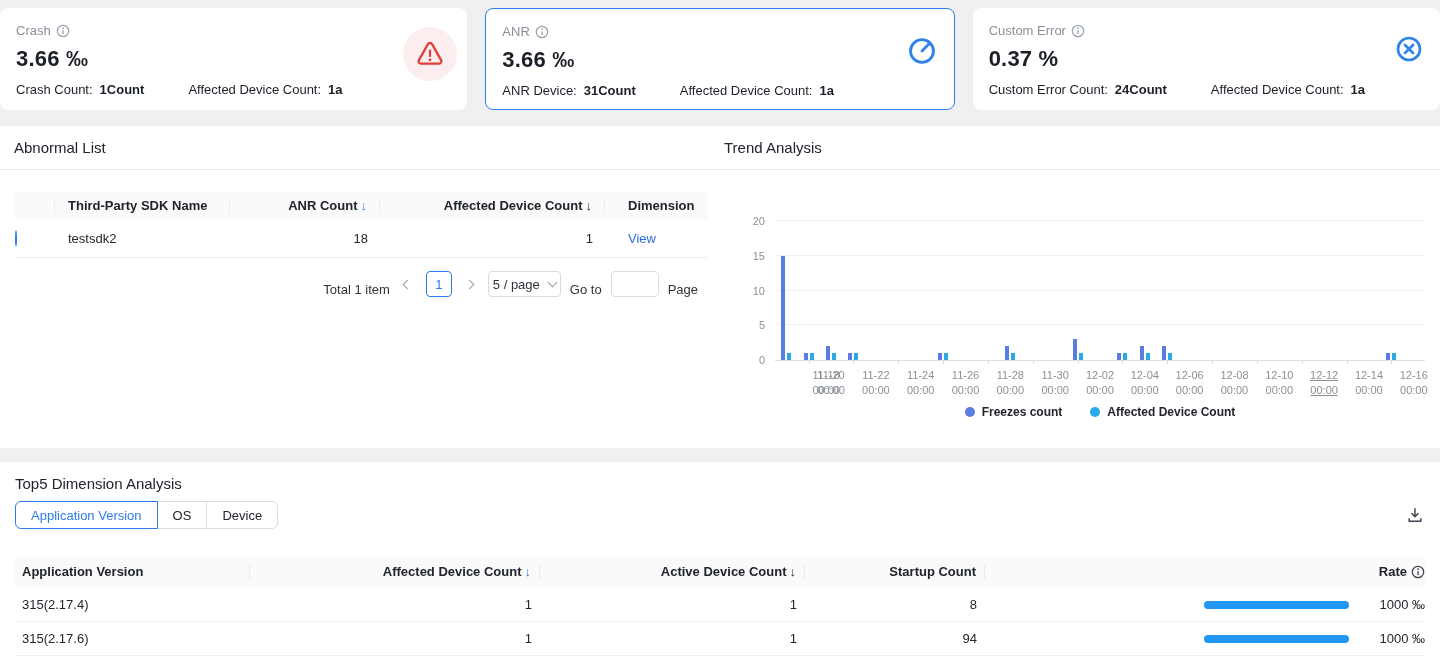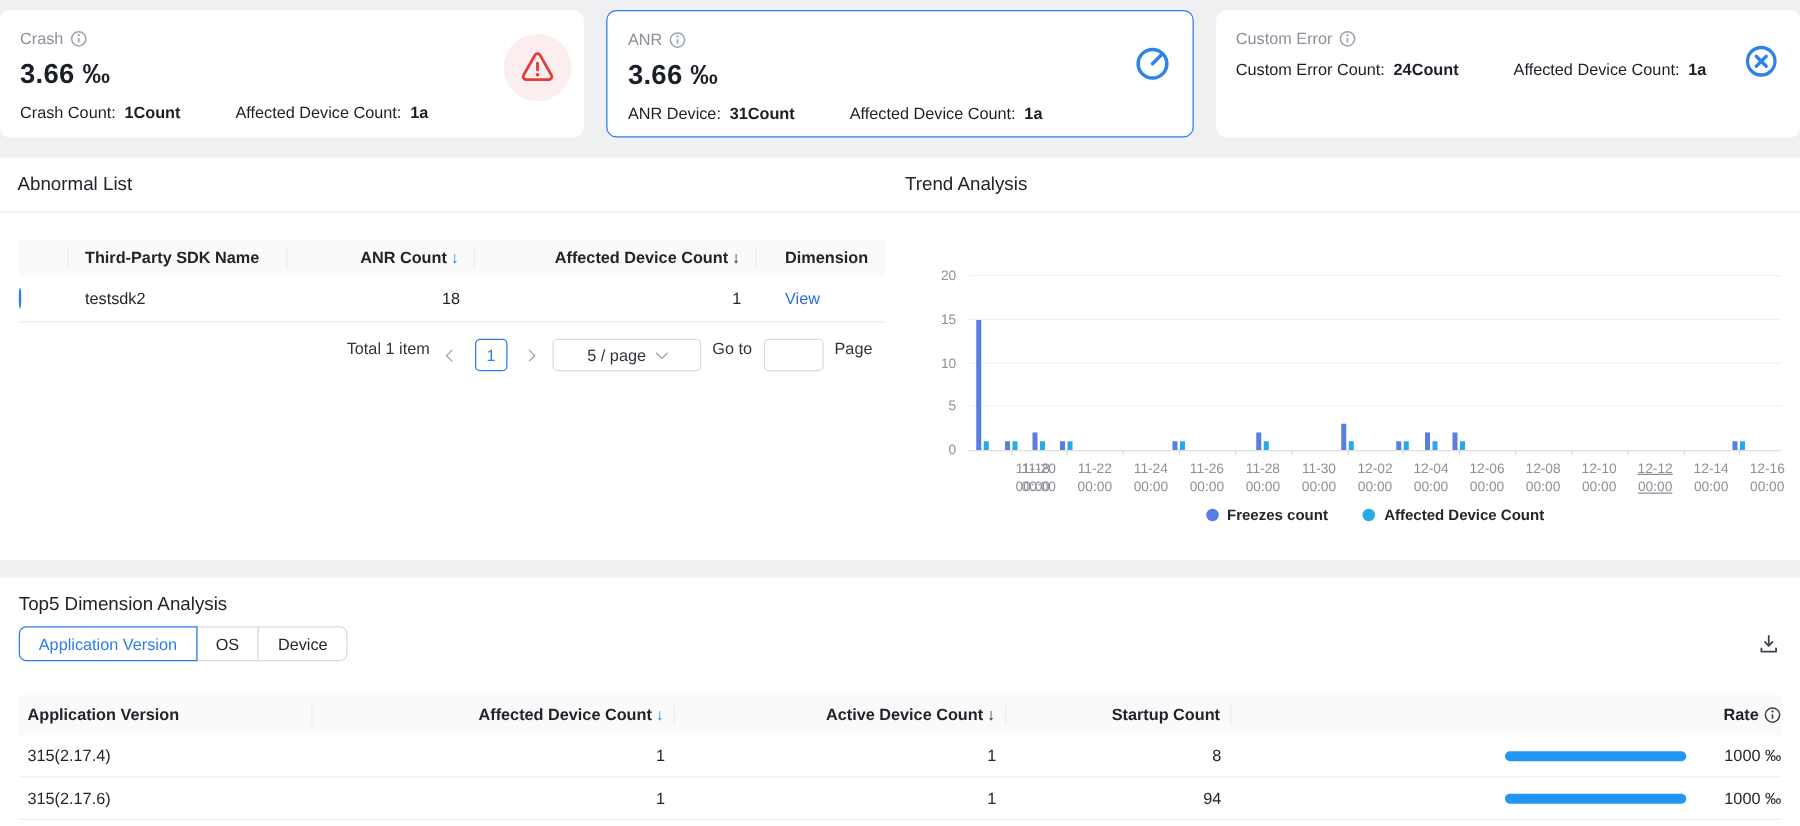--- a/index.html
+++ b/index.html
@@ -34,28 +34,28 @@
   .al-row { height:38px; border-bottom:1px solid #eceef2; }
   .cell-name { padding-left:13px; }
   .cell-num { text-align:right; padding-right:12px; }
   .cell-op { padding-left:23px; }
   .sort-arrow { font-size:13px; margin-left:3px; }
   .sort-active { color:var(--accent-blue,#2E7CE8); }
   .sort-inactive { color:#23262d; }
   .radio { width:15px; height:15px; border-radius:50%; border:1px solid var(--accent-blue,#2E7CE8); position:relative; margin:0 auto; background:#fff; }
   .radio::after { content:""; position:absolute; inset:2.5px; border-radius:50%; background:var(--accent-blue,#2E7CE8); }
   .view-link { color:var(--link-blue,#2E6BE5); cursor:pointer; }
-  .pagination { display:flex; align-items:flex-start; justify-content:flex-end; gap:9px; margin-top:13px; padding-right:10px; color:#30343b; }
+  .pagination { display:flex; align-items:flex-end; justify-content:flex-end; gap:9px; margin-top:13px; padding-right:10px; color:#30343b; }
   .chev-btn { display:flex; align-items:center; justify-content:center; width:18px; height:26px; }
   .chev { width:7px; height:7px; border-right:1.5px solid #9aa0a8; border-bottom:1.5px solid #9aa0a8; }
   .chev.left { transform:rotate(135deg); }
   .chev.right { transform:rotate(-45deg); }
   .page-btn { width:26px; height:26px; border:1px solid var(--accent-blue,#2E7CE8); border-radius:4px;
     display:flex; align-items:center; justify-content:center; color:var(--accent-blue,#2E7CE8); background:#fff; }
-  .page-size { height:26px; border:1px solid #d8dce1; border-radius:4px; display:flex; align-items:center; gap:9px; padding:0 27px; background:#fff; }
+  .page-size { height:26px; border:1px solid #d8dce1; border-radius:4px; display:flex; align-items:center; gap:9px; padding:0 4px; background:#fff; }
   .caret-down { width:7px; height:7px; border-right:1.4px solid #9aa0a8; border-bottom:1.4px solid #9aa0a8; transform:rotate(45deg); margin-top:-4px; }
   .goto-input { width:48px; height:26px; border:1px solid #d8dce1; border-radius:4px; background:#fff; font:inherit; padding:0 6px; }
   
   .chart-wrap { position:absolute; left:775px; top:95px; width:650px; height:140px; }
   .trend-plot { position:absolute; inset:0; border-bottom:1px solid #dcdfe4; }
   .gridline { position:absolute; left:0; right:0; height:1px; background:#eff1f4; }
   .y-tick-label { position:absolute; right:calc(100% + 10px); transform:translateY(50%); font-size:11px; color:#8b9097; }
   .bar { position:absolute; bottom:0; width:4px; }
   .x-tick-mark { position:absolute; top:100%; width:1px; height:4px; background:#d9dce1; }
   .x-axis { position:absolute; top:calc(100% + 7px); left:0; right:0; height:30px; }
@@ -146,20 +146,21 @@
 
   <div class="card">
     <div class="card-title-row">
       <span>Custom Error</span>
       <svg width="14" height="14" viewBox="0 0 14 14">
         <circle cx="7" cy="7" r="5.7" fill="none" stroke="#9aa3ad" stroke-width="1.2"></circle>
         <line x1="7" y1="6.3" x2="7" y2="10" stroke="#9aa3ad" stroke-width="1.3"></line>
         <circle cx="7" cy="4.1" r="0.9" fill="#9aa3ad"></circle>
       </svg>
     </div>
+    <div class="card-value">0.37 %</div>
     <div class="card-stats">
       <span>
         <span>Custom Error Count:</span><span class="stat-value">24Count</span>
       </span>
       <span>
         <span>Affected Device Count:</span><span class="stat-value">1a</span>
       </span>
     </div>
     <div class="card-icon">
       <svg width="30" height="30" viewBox="0 0 24 24">

